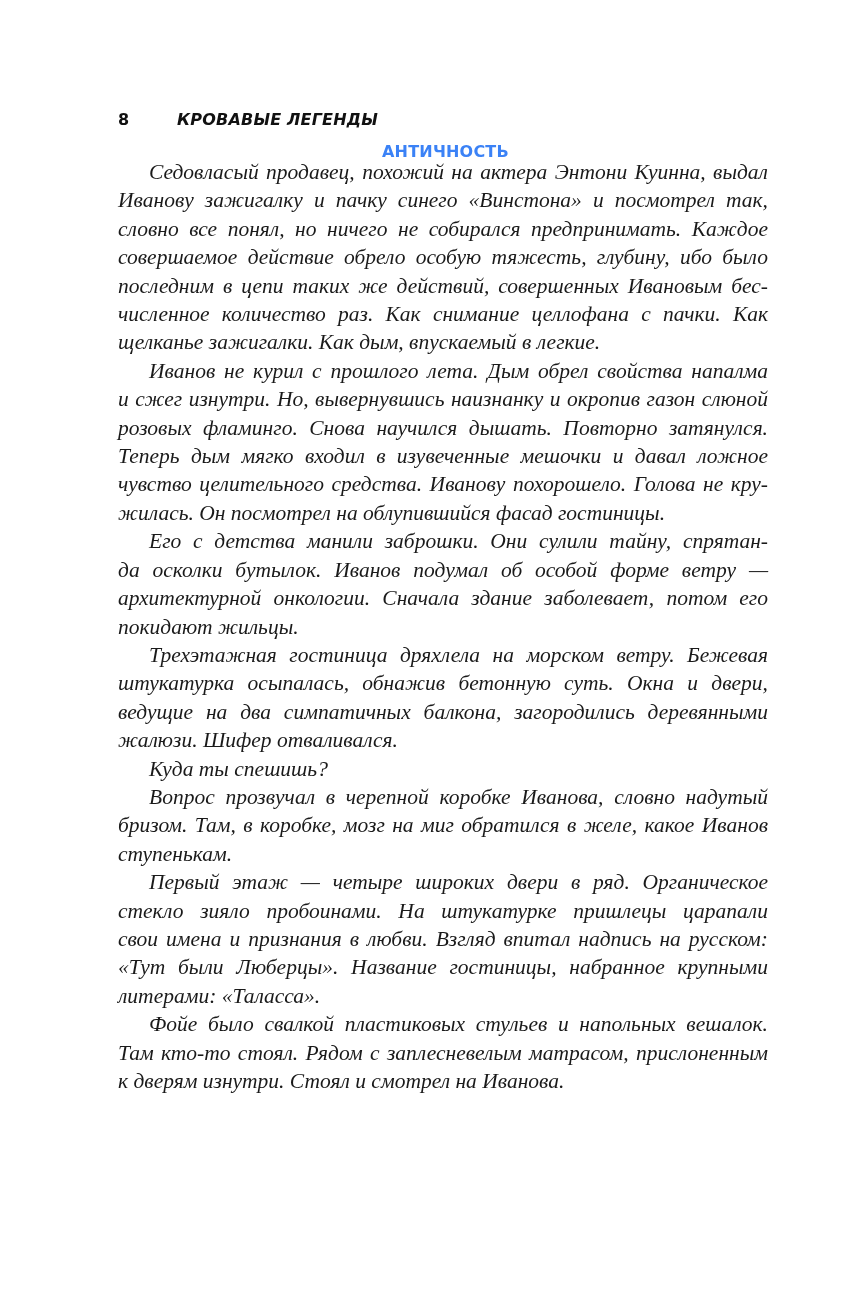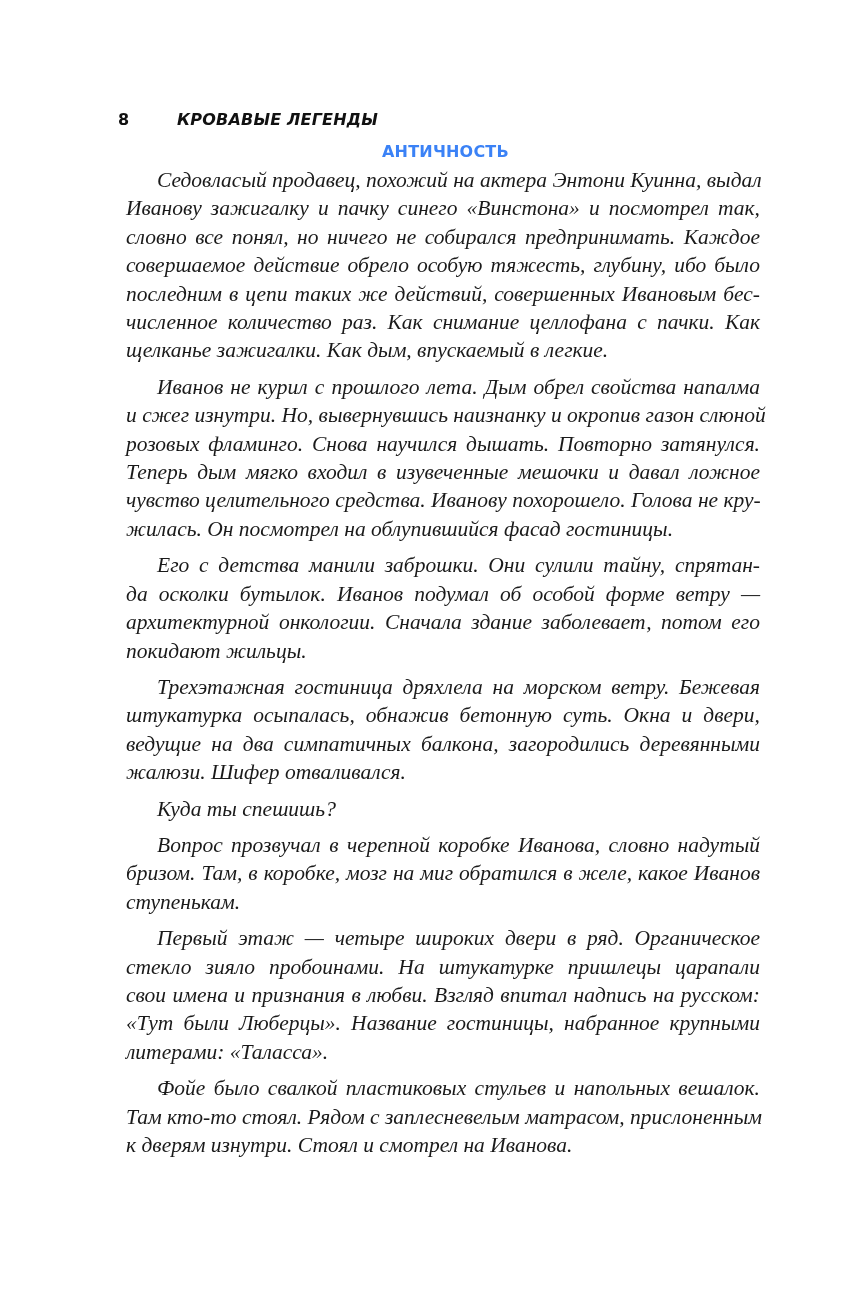--- a/index.html
+++ b/index.html
@@ -58,21 +58,21 @@
       width: 650px;
       font-family: "Liberation Serif", "DejaVu Serif", serif;
       font-style: italic;
       font-size: 21.5px;
       line-height: 28.4px;
       color: #1a1a1a;
       text-align: justify;
       hyphens: manual;
     }
     .para {
-      margin: 8px;
+      margin: 0;
       text-indent: 31px;
     }
     .line {
       display: block;
       text-align: justify;
       text-align-last: justify;
       white-space: nowrap;
     }
     .line.last {
       text-align-last: left;

